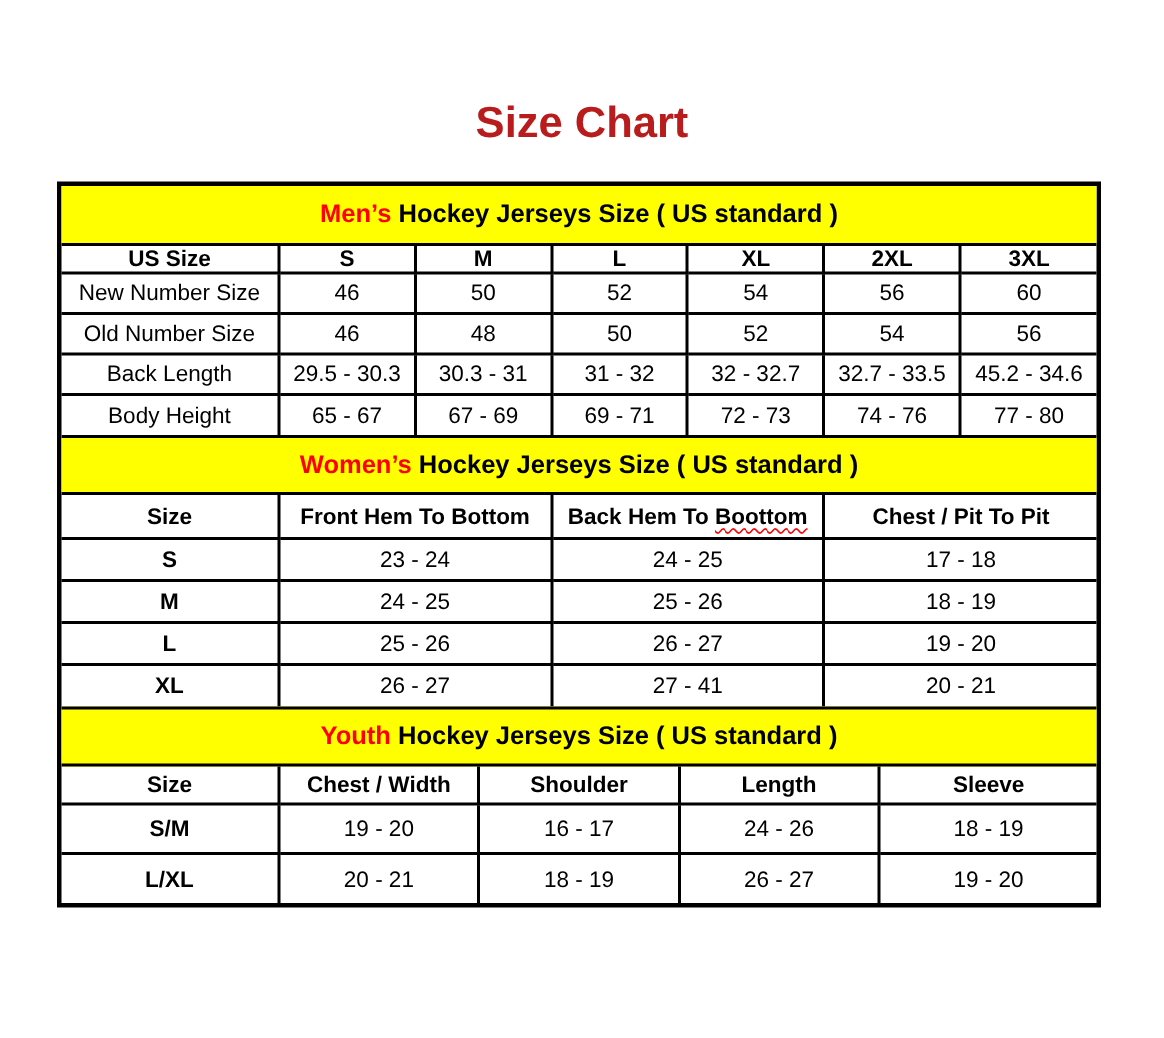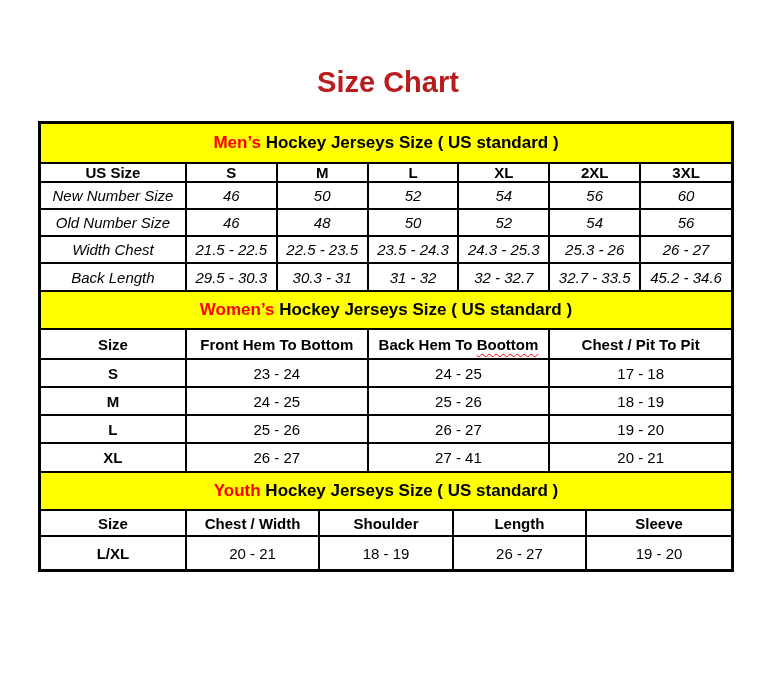--- a/index.html
+++ b/index.html
@@ -51,21 +51,21 @@
     vertical-align: middle;
     padding: 0 2px;
     font-size: 15px;
   }
   th { font-weight: bold; }
   td { font-weight: normal; }
   td.rlabel-bold { font-weight: bold; }
   col.c-label { width: 21%; }
   col.c-last21 { width: 21%; }
   .mens  th { height: 16px; margin-left: 48px; }
-  .mens  td { height: 27px; font-style: italic; }
+  .mens  td { height: 27px; }
   .womens th { height: 29px; }
   .womens td { height: 28px; }
   .youth th { height: 25px; }
   .youth td { height: 33px; }
   .squiggle {
     text-decoration: underline;
     text-decoration-style: wavy;
     text-decoration-color: #FF0000;
     text-decoration-thickness: 1px;
     text-underline-offset: 3px;
@@ -116,37 +116,37 @@
       <tr>
         <td>Old Number Size</td>
         <td>46</td>
         <td>48</td>
         <td>50</td>
         <td>52</td>
         <td>54</td>
         <td>56</td>
       </tr>
       <tr>
-        <td>Width Chest</td>
-        <td>21.5 - 22.5</td>
-        <td>22.5 - 23.5</td>
-        <td>23.5 - 24.3</td>
-        <td>24.3 - 25.3</td>
-        <td>25.3 - 26</td>
-        <td>26 - 27</td>
-      </tr>
-      <tr>
         <td>Back Length</td>
         <td>29.5 - 30.3</td>
         <td>30.3 - 31</td>
         <td>31 - 32</td>
         <td>32 - 32.7</td>
         <td>32.7 - 33.5</td>
         <td>45.2 - 34.6</td>
       </tr>
+      <tr>
+        <td>Body Height</td>
+        <td>65 - 67</td>
+        <td>67 - 69</td>
+        <td>69 - 71</td>
+        <td>72 - 73</td>
+        <td>74 - 76</td>
+        <td>77 - 80</td>
+      </tr>
     </tbody>
   </table>
 
   <div class="band mid">
     <span><span class="hl">Women’s</span><span> Hockey Jerseys Size ( US standard )</span></span>
   </div>
 
   <table class="womens">
     <colgroup>
         <col class="c-label">
@@ -206,20 +206,27 @@
       <tr>
         <th>Size</th>
         <th>Chest / Width</th>
         <th>Shoulder</th>
         <th>Length</th>
         <th>Sleeve</th>
       </tr>
     </thead>
     <tbody>
       <tr>
+        <td class="rlabel-bold">S/M</td>
+        <td>19 - 20</td>
+        <td>16 - 17</td>
+        <td>24 - 26</td>
+        <td>18 - 19</td>
+      </tr>
+      <tr>
         <td class="rlabel-bold">L/XL</td>
         <td>20 - 21</td>
         <td>18 - 19</td>
         <td>26 - 27</td>
         <td>19 - 20</td>
       </tr>
     </tbody>
   </table>
 
 </div>

